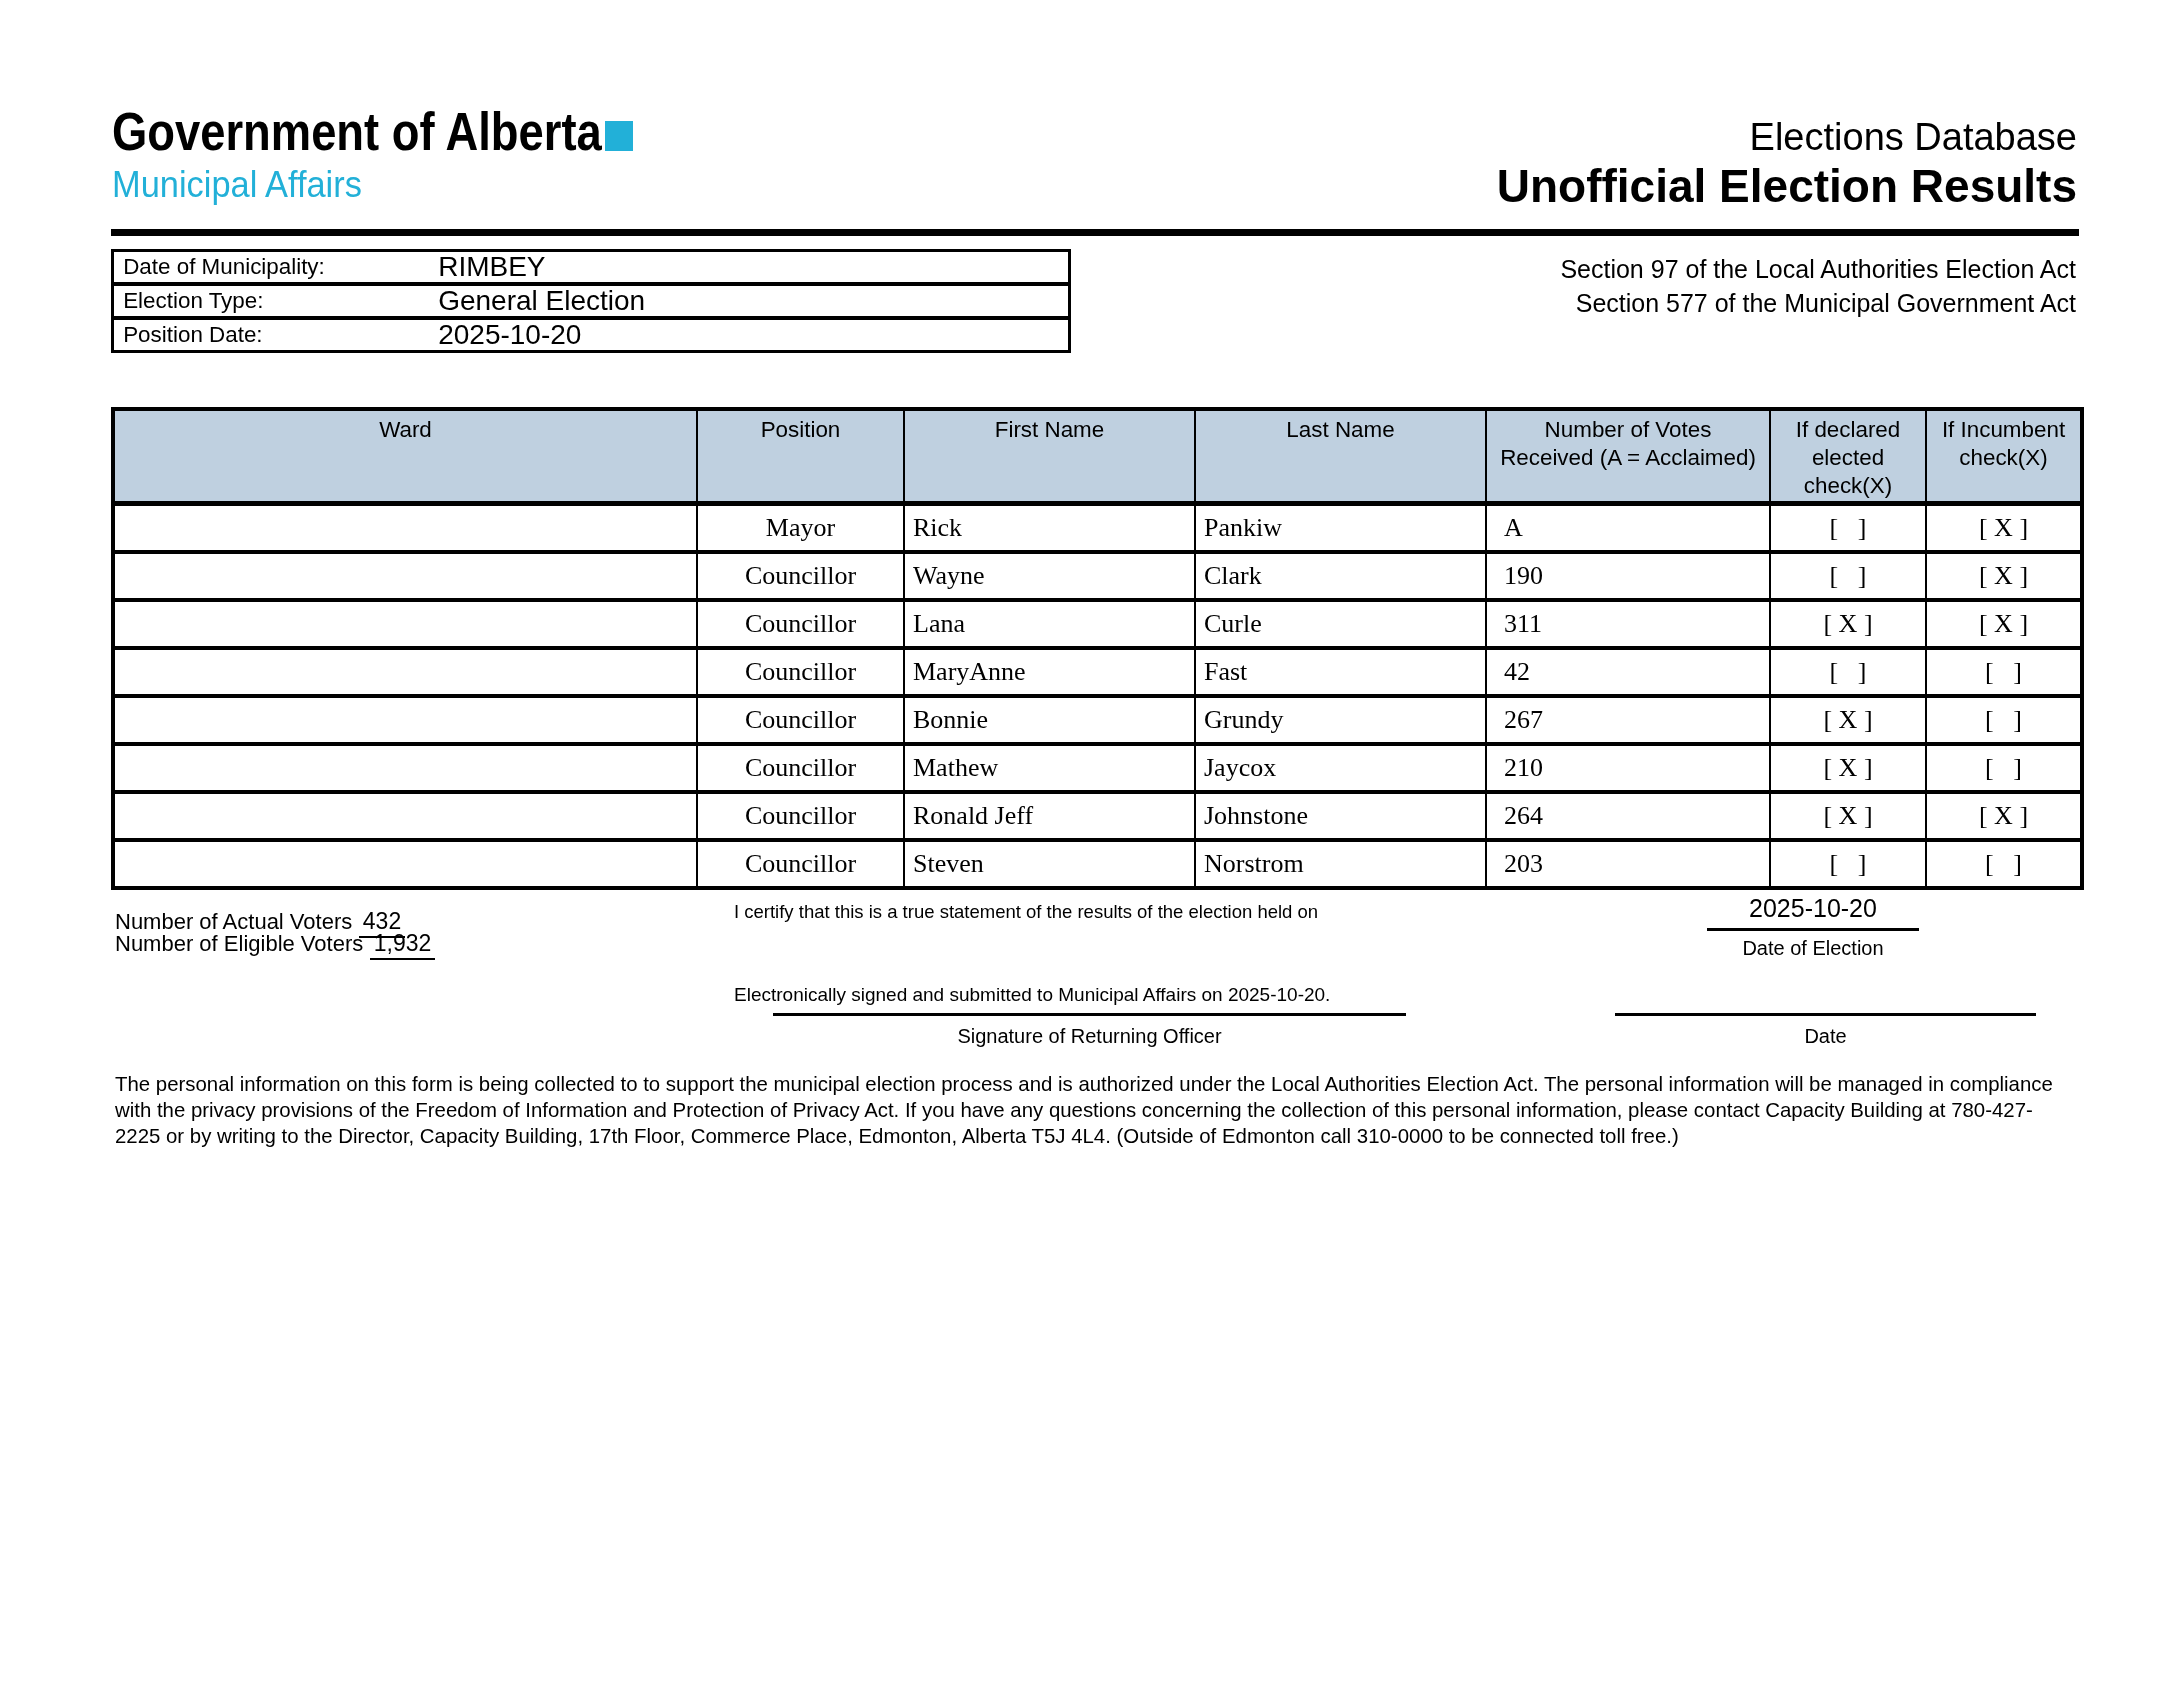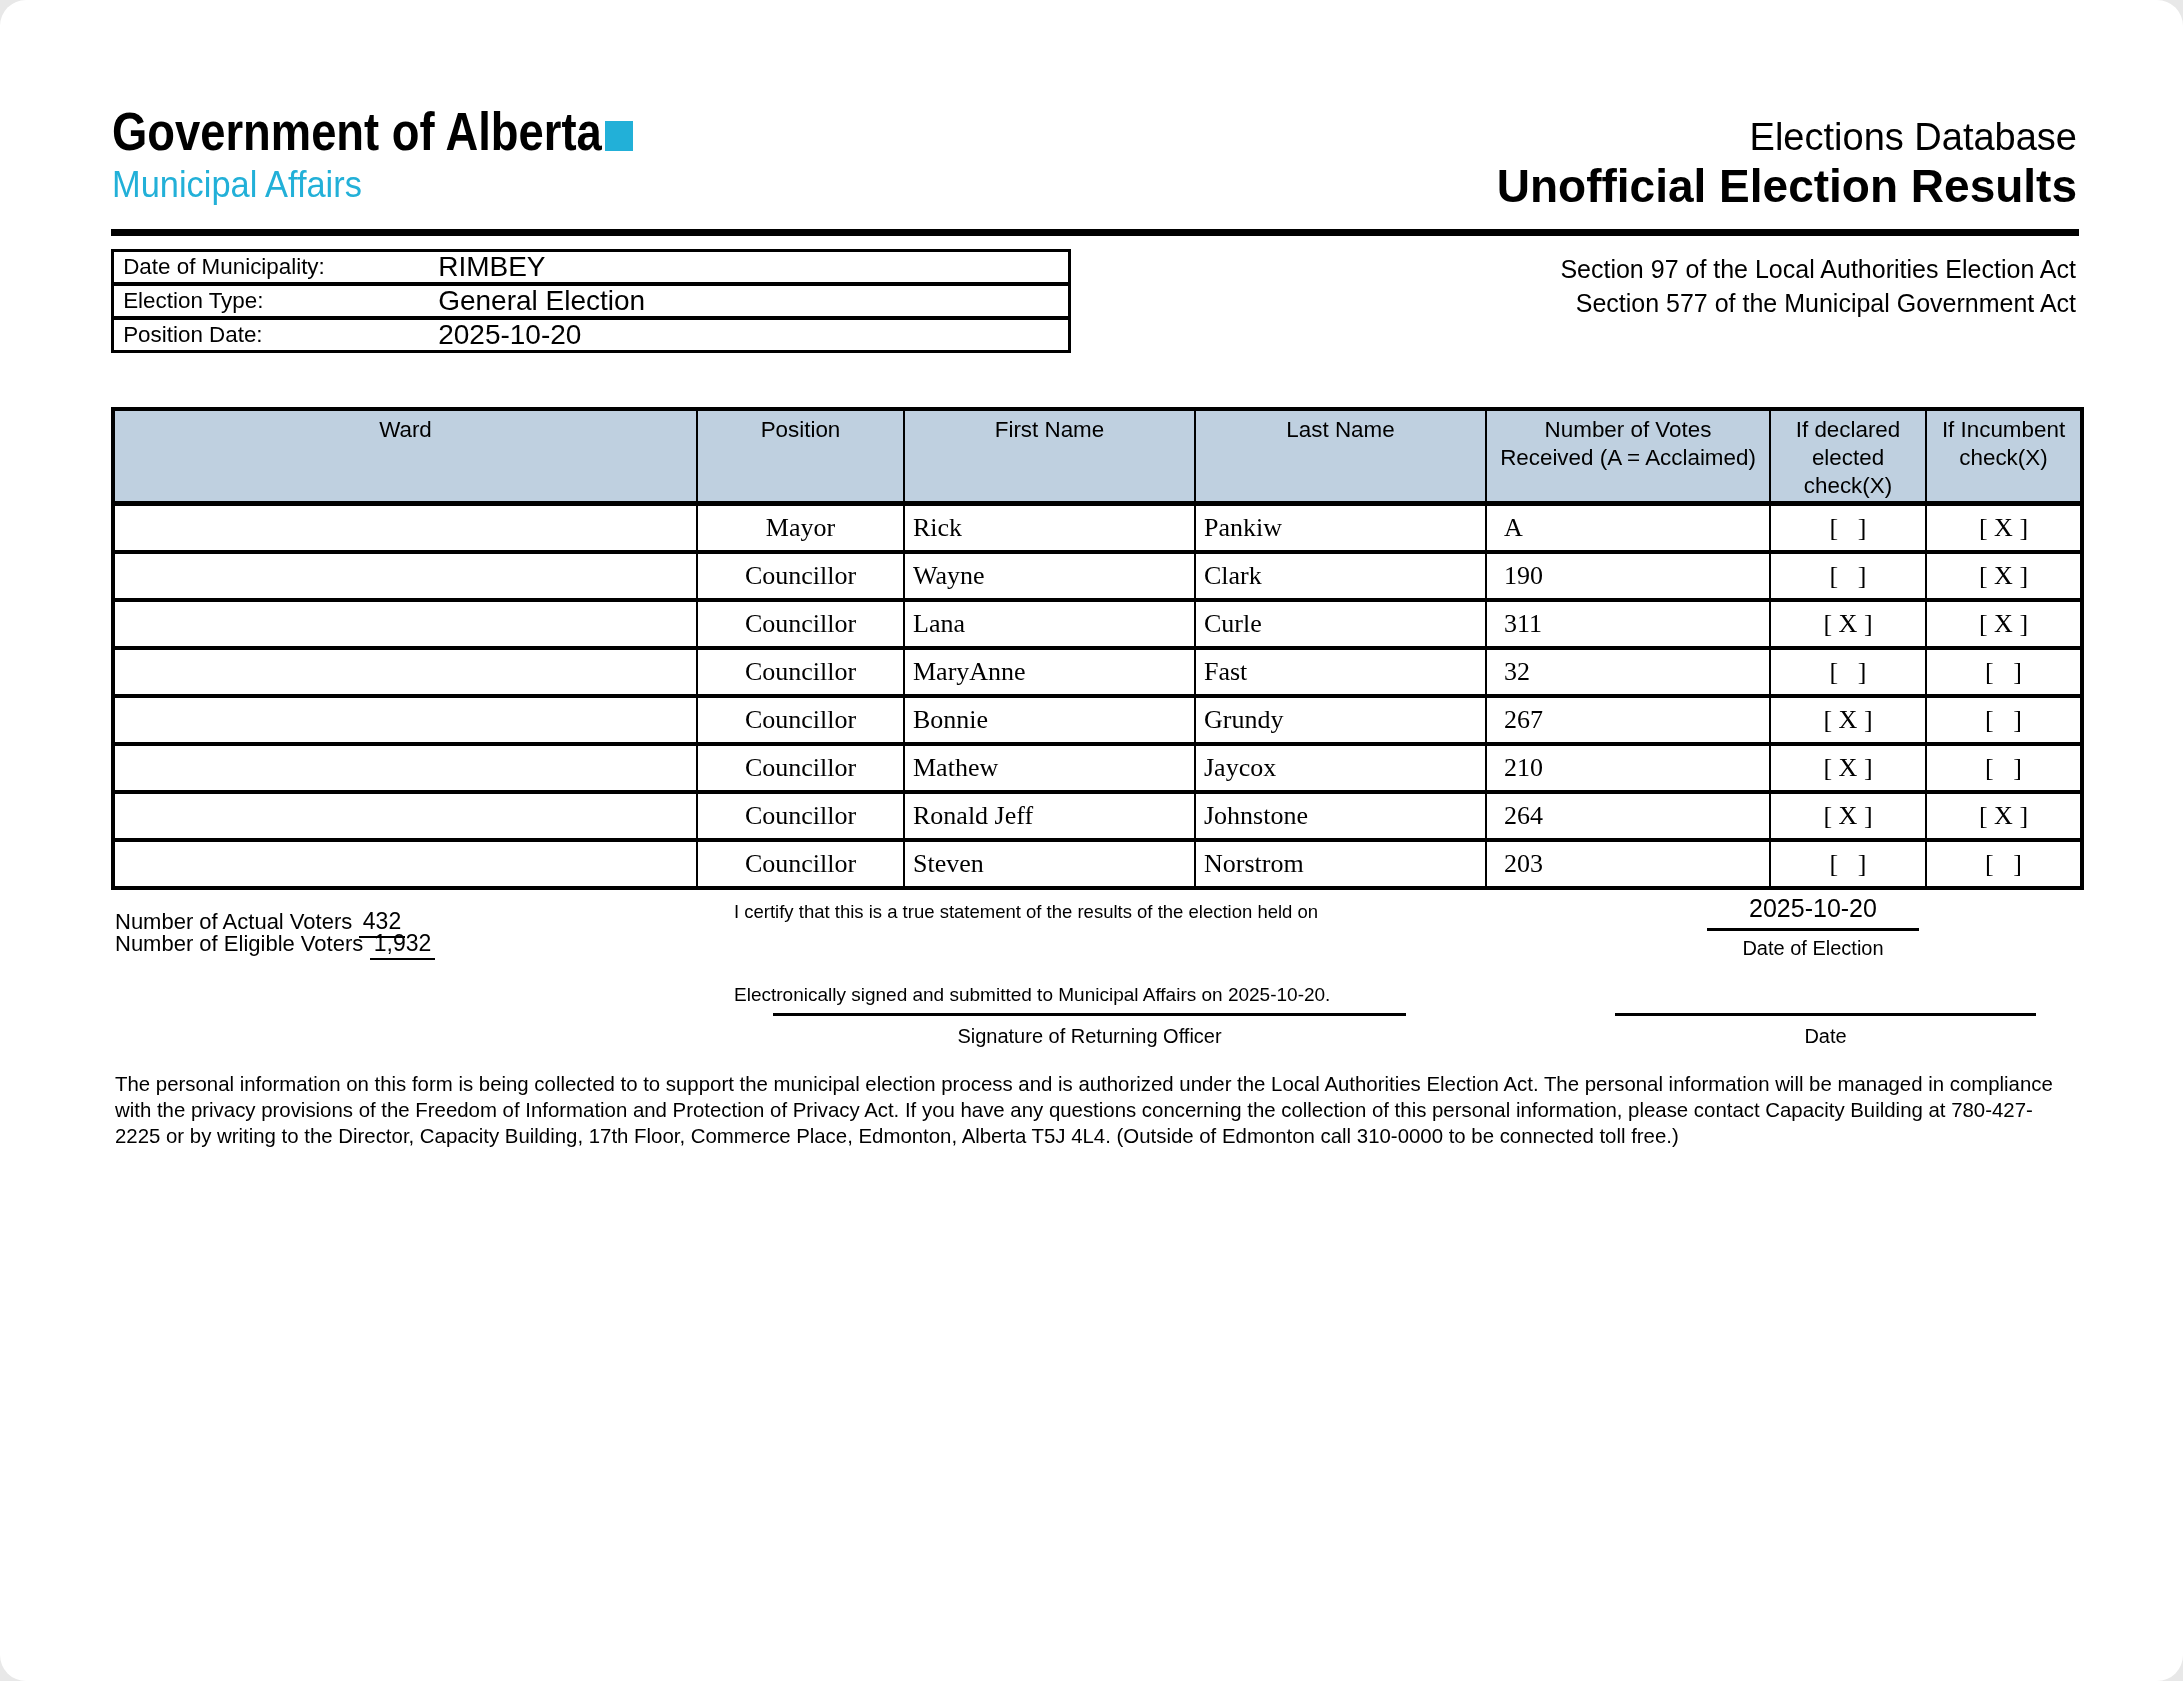--- a/index.html
+++ b/index.html
@@ -1,18 +1,18 @@
 <!DOCTYPE html>
 <html style="font-size:10.6px"><head>
 <meta charset="utf-8">
 <style>
   html,body{margin:0;padding:0;background:#e8e8e8;}
   .page{
     position:relative;width:2183px;height:1681px;background:#ffffff;
-    font-family:"Liberation Sans", sans-serif;color:#000;overflow:hidden;border-radius:26px;
+    font-family:"Liberation Sans", sans-serif;color:#000;overflow:hidden;
   }
   
   .logo-title{
     position:absolute;left:112px;top:104px;font-size:54px;font-weight:bold;
     line-height:1;transform:scaleX(0.84);transform-origin:left center;white-space:nowrap;
   }
   .logo-mark{position:absolute;left:605px;top:121px;width:28px;height:30px;}
   .logo-sub{
     position:absolute;left:112px;top:166px;font-size:37px;line-height:1;
     transform:scaleX(0.93);transform-origin:left center;white-space:nowrap;
@@ -149,21 +149,21 @@
         <td class="c-name">Curle</td>
         <td class="c-votes">311</td>
         <td class="c-chk">[ X ]</td>
         <td class="c-chk">[ X ]</td>
       </tr>
       <tr>
         <td class="c-ward"></td>
         <td class="c-pos">Councillor</td>
         <td class="c-name">MaryAnne</td>
         <td class="c-name">Fast</td>
-        <td class="c-votes">32</td>
+        <td class="c-votes">42</td>
         <td class="c-chk">[   ]</td>
         <td class="c-chk">[   ]</td>
       </tr>
       <tr>
         <td class="c-ward"></td>
         <td class="c-pos">Councillor</td>
         <td class="c-name">Bonnie</td>
         <td class="c-name">Grundy</td>
         <td class="c-votes">267</td>
         <td class="c-chk">[ X ]</td>

